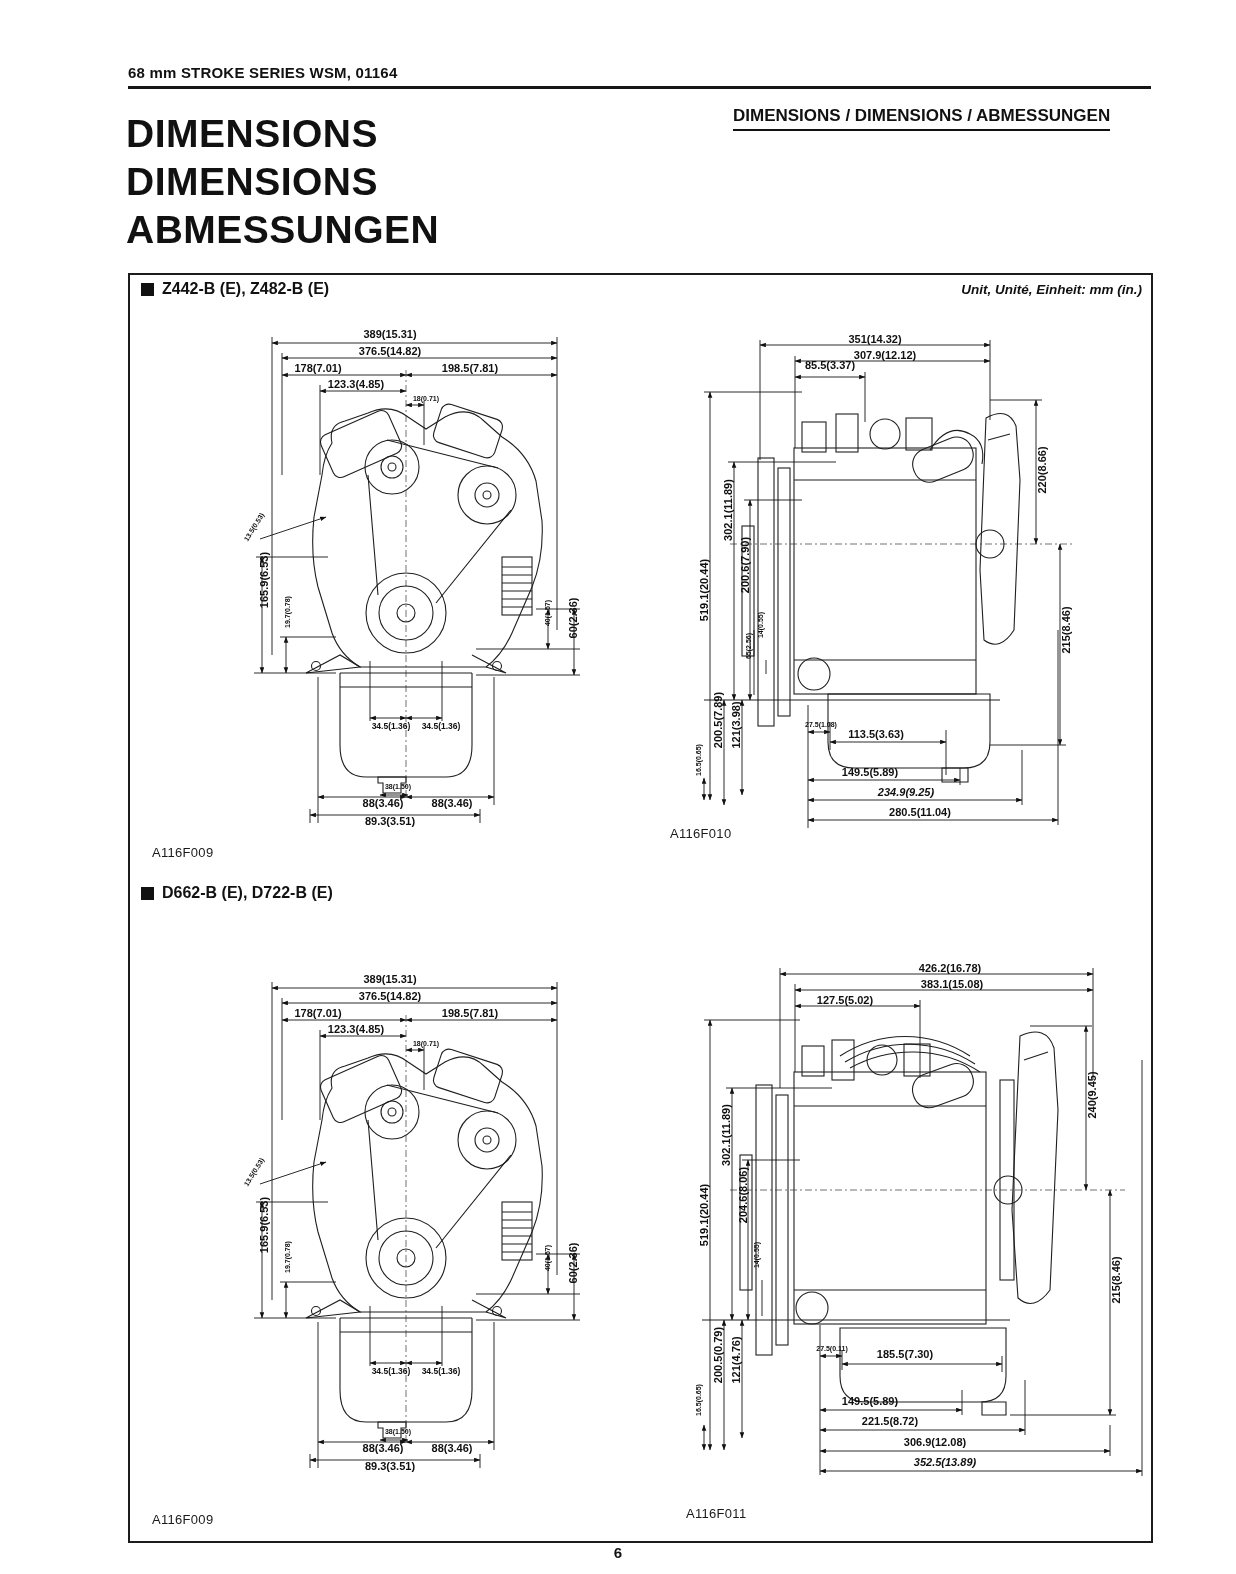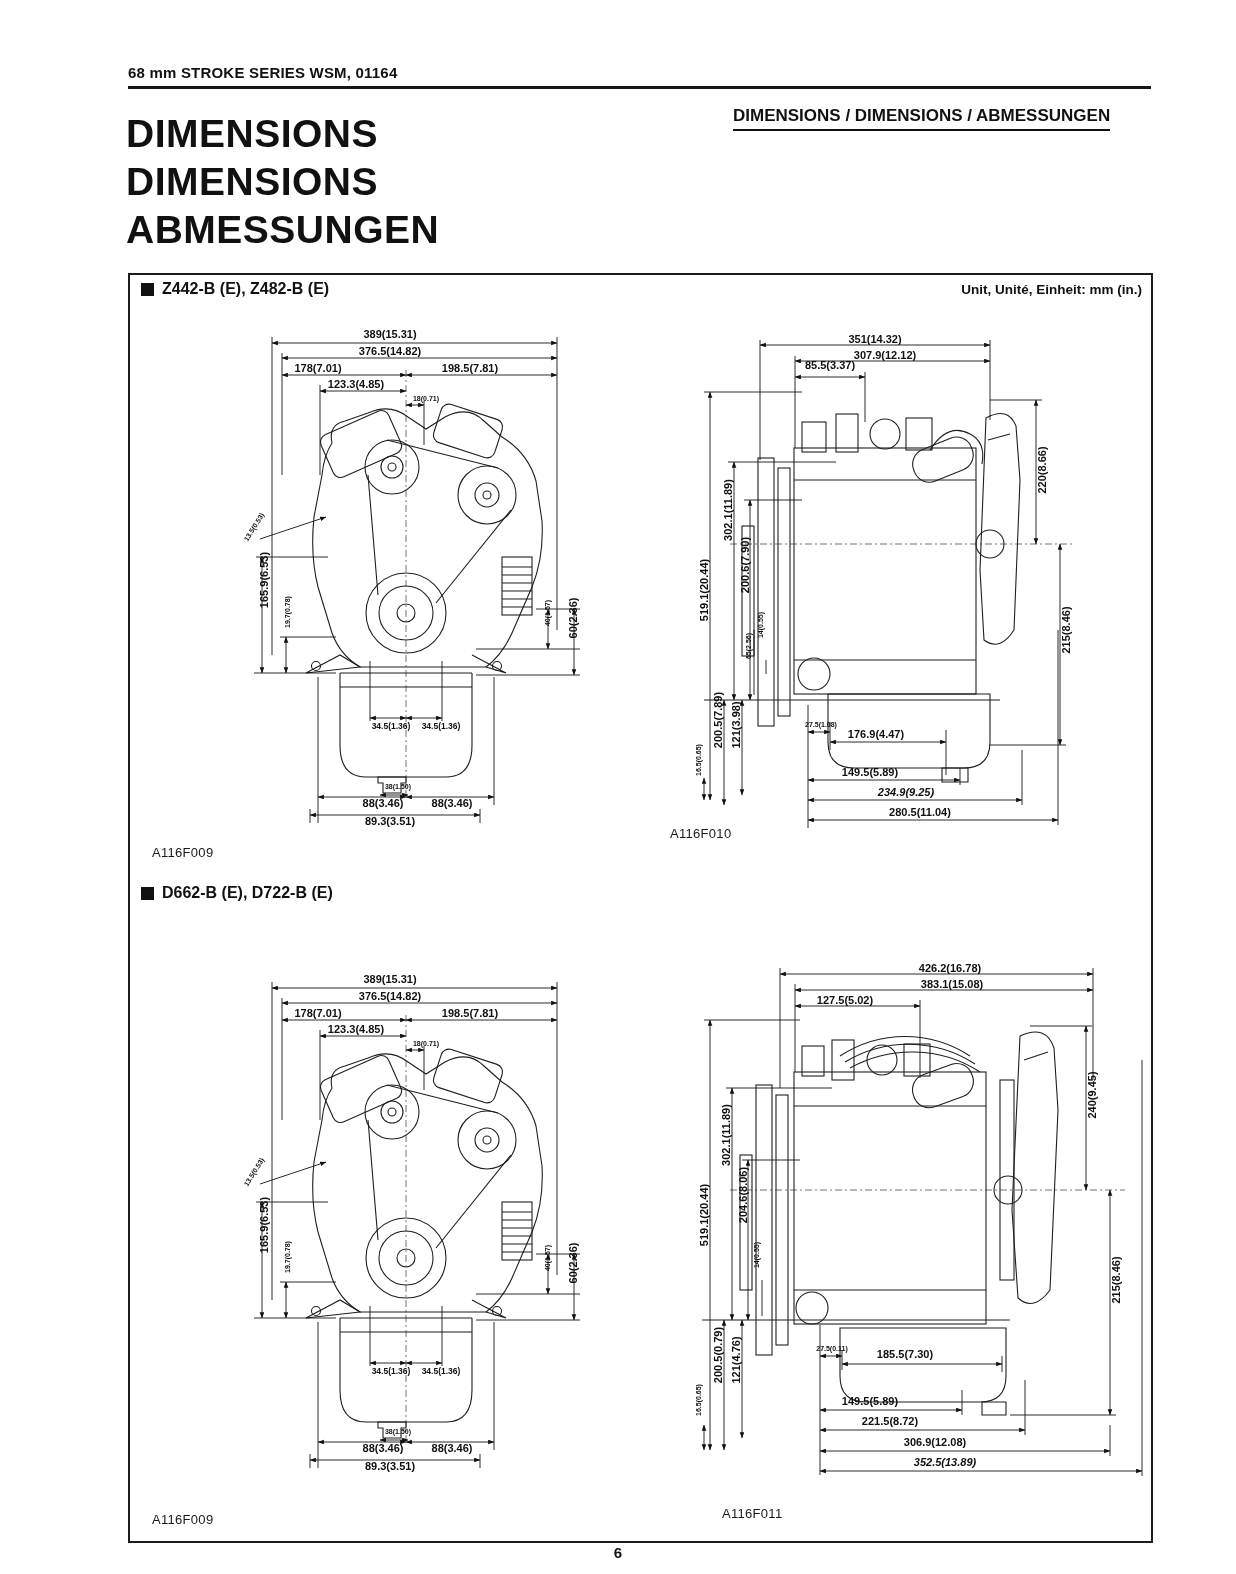--- a/index.html
+++ b/index.html
@@ -7,21 +7,21 @@
         font-family:"Liberation Sans", sans-serif;color:#111;overflow:hidden;}
   .abs{position:absolute;}
   .hdr-left{left:128px;top:64px;font-size:15px;font-weight:bold;letter-spacing:.2px;}
   .hdr-right{left:733px;top:58px;font-size:17px;font-weight:bold;border-bottom:2px solid #111;padding-bottom:3px;margin-top:48px;}
   .hdr-rule{left:128px;top:86px;width:1023px;height:3px;background:#161616;}
   .titles{left:126px;top:110px;}
   .titles div{font-size:39px;font-weight:bold;line-height:48px;letter-spacing:.5px;}
   .mainbox{left:128px;top:273px;width:1021px;height:1266px;border:2px solid #1c1c1c;}
   .sect{font-size:16px;font-weight:bold;display:flex;align-items:center;gap:8px;}
   .sq{width:13px;height:13px;background:#111;display:inline-block;}
-  .unitnote{right:94px;top:282px;font-size:13.5px;font-weight:bold;}
+  .unitnote{right:94px;top:282px;font-size:13.5px;font-weight:bold;font-style:italic;}
   .caption{font-size:13px;color:#1a1a1a;letter-spacing:.3px;}
   .fig{position:absolute;}
   .fig svg{position:absolute;left:0;top:0;}
   .dim{position:absolute;font-size:11px;font-weight:bold;white-space:nowrap;
        transform:translate(-50%,-50%);color:#101010;background:rgba(255,255,255,.0);}
   .dim.sm{font-size:8.5px;}
   .dim.xs{font-size:7px;}
   .dim.rot{transform:translate(-50%,-50%) rotate(-90deg);}
   .dim.diag{transform:translate(-50%,-50%) rotate(-58deg);}
   .pagenum{left:0;right:0;top:1544px;text-align:center;font-size:15px;font-weight:bold;}
@@ -213,21 +213,21 @@
     <div class="dim rot" style="left:376px;top:300px;">215(8.46)</div>
     <div class="dim rot" style="left:14px;top:260px;">519.1(20.44)</div>
     <div class="dim rot" style="left:38px;top:180px;">302.1(11.89)</div>
     <div class="dim rot" style="left:55px;top:235px;">200.6(7.90)</div>
     <div class="dim xs rot" style="left:70px;top:295px;">14(0.55)</div>
     <div class="dim xs rot" style="left:58px;top:316px;">65(2.56)</div>
     <div class="dim rot" style="left:28px;top:390px;">200.5(7.89)</div>
     <div class="dim rot" style="left:46px;top:395px;">121(3.98)</div>
     <div class="dim xs rot" style="left:8px;top:430px;">16.5(0.65)</div>
     <div class="dim xs" style="left:131px;top:394px;">27.5(1.08)</div>
-    <div class="dim" style="left:186px;top:404px;">176.9(4.47)</div>
+    <div class="dim" style="left:186px;top:404px;">113.5(3.63)</div>
     <div class="dim" style="left:180px;top:442px;">149.5(5.89)</div>
     <div class="dim" style="left:216px;top:462px;font-style:italic;">234.9(9.25)</div>
     <div class="dim" style="left:230px;top:482px;">280.5(11.04)</div>
   </div>
 
   <div class="abs caption" style="left:152px;top:845px;">A116F009</div>
   <div class="abs caption" style="left:670px;top:826px;">A116F010</div>
 
   <div class="abs sect" style="left:141px;top:884px;">
     <span class="sq"></span>
@@ -404,16 +404,16 @@
     <div class="dim xs rot" style="left:8px;top:440px;">16.5(0.65)</div>
     <div class="dim xs" style="left:142px;top:388px;">27.5(0.11)</div>
     <div class="dim" style="left:215px;top:394px;">185.5(7.30)</div>
     <div class="dim" style="left:180px;top:441px;">149.5(5.89)</div>
     <div class="dim" style="left:200px;top:461px;">221.5(8.72)</div>
     <div class="dim" style="left:245px;top:482px;">306.9(12.08)</div>
     <div class="dim" style="left:255px;top:502px;font-style:italic;">352.5(13.89)</div>
   </div>
 
   <div class="abs caption" style="left:152px;top:1512px;">A116F009</div>
-  <div class="abs caption" style="left:722px;top:1506px;">A116F011</div>
+  <div class="abs caption" style="left:686px;top:1506px;">A116F011</div>
 
   <div class="abs pagenum">6</div>
 </div>
 
 </body></html>

